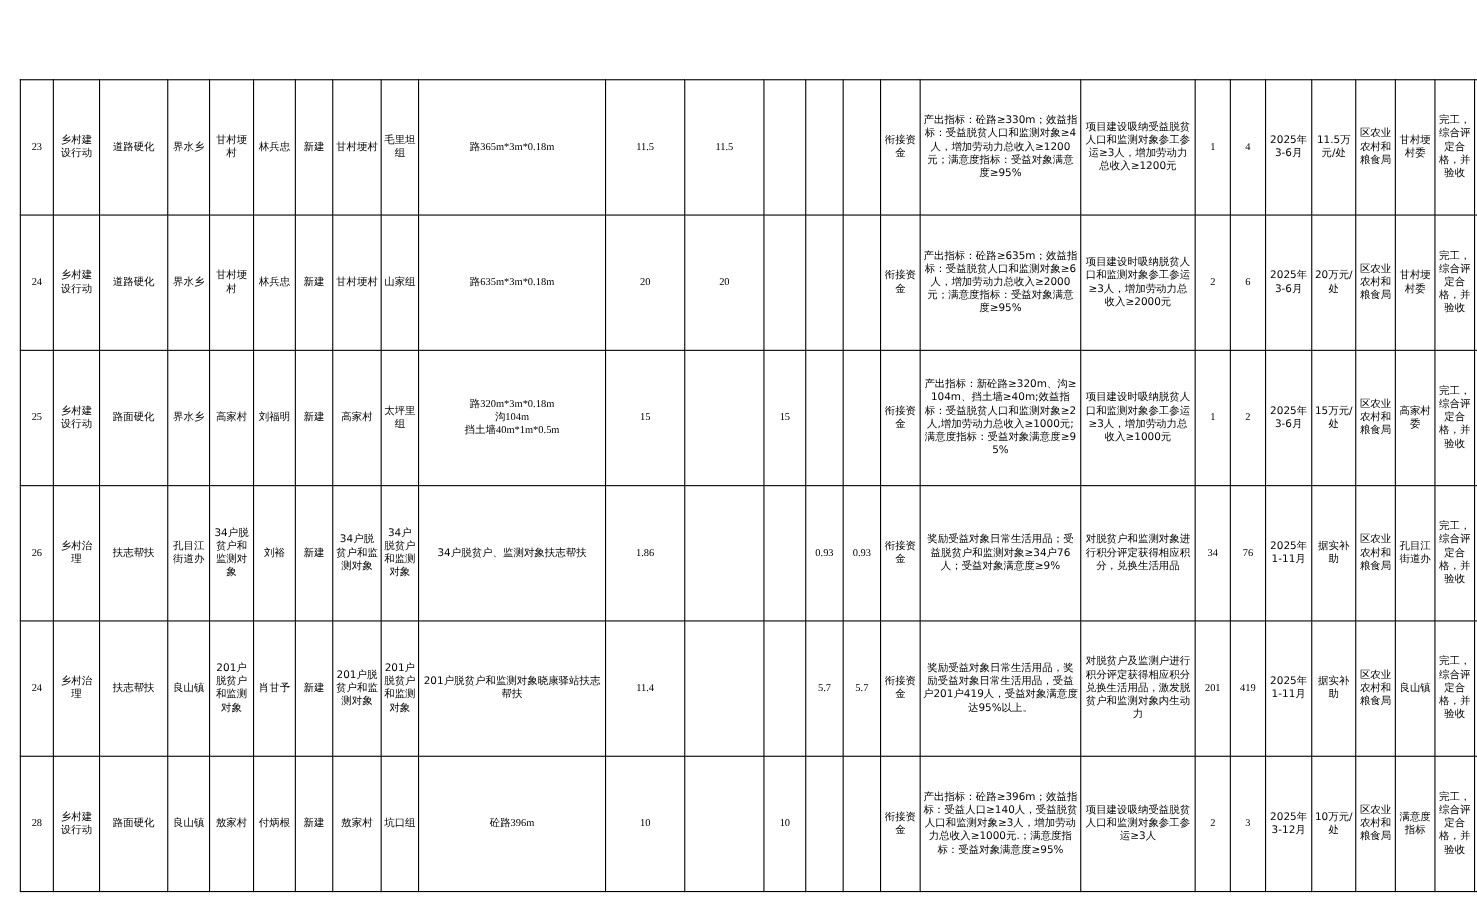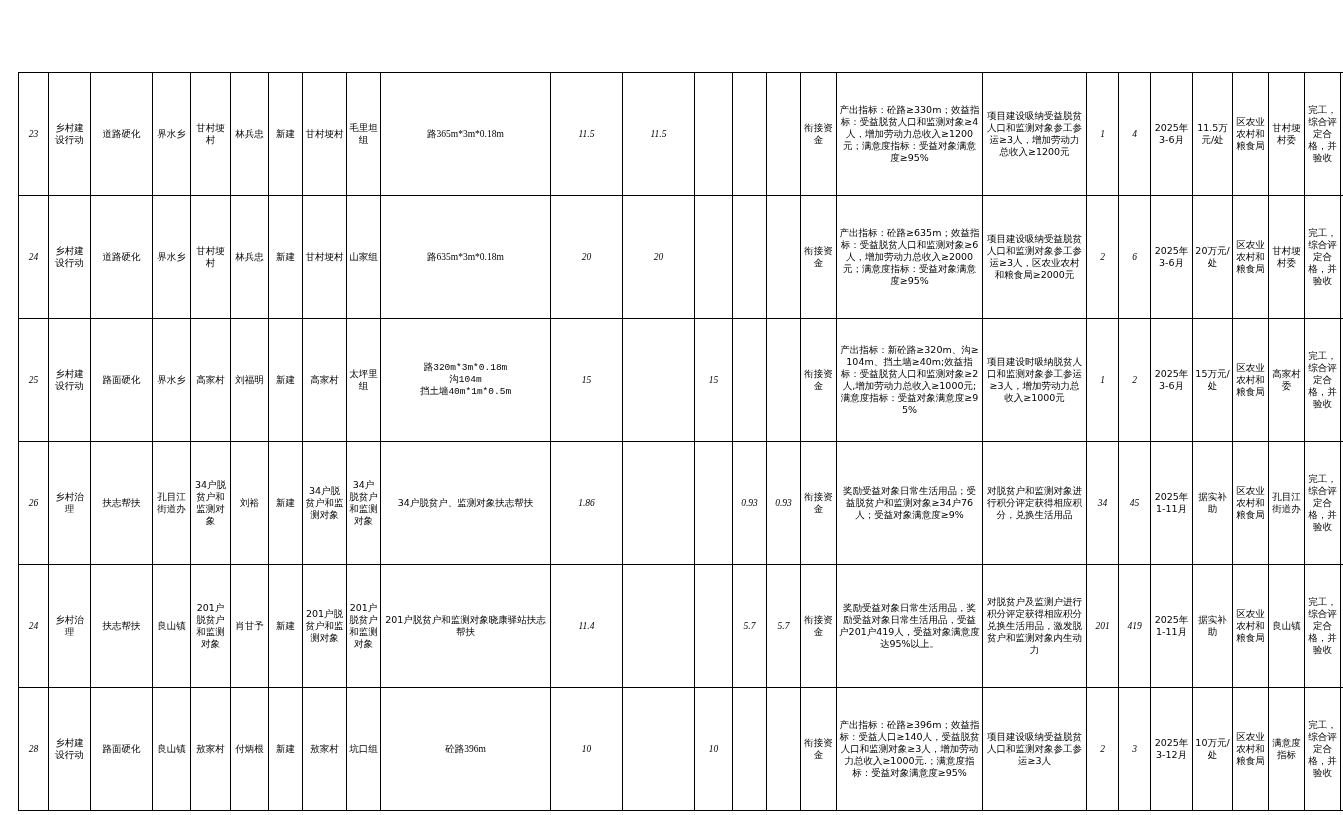--- a/index.html
+++ b/index.html
@@ -44,21 +44,20 @@
     padding: 3px 4px;
     line-height: 1.3;
   }
   td.center-wrap {
     text-align: center;
     line-height: 1.3;
   }
   .num {
     font-family: "Liberation Serif", "DejaVu Serif", serif;
     font-size: 10px;
-    font-style: italic;
   }
   .cjk {
     font-family: "DejaVu Sans", "Liberation Sans", sans-serif;
   }
   .mono-ish {
     font-family: "Liberation Serif", "DejaVu Serif", serif;
     font-size: 10px;
   }
   tr.datarow > td {
     height: 118px;
@@ -139,42 +138,42 @@
         <td class="cjk tight">甘村埂村</td>
         <td class="cjk tight">山家组</td>
         <td class="mono-ish center-wrap">路635m*3m*0.18m</td>
         <td class="num">20</td>
         <td class="num">20</td>
         <td class="num"></td>
         <td class="num"></td>
         <td class="num"></td>
         <td class="cjk tight">衔接资金</td>
         <td class="cjk just">产出指标：砼路≥635m；效益指标：受益脱贫人口和监测对象≥6人，增加劳动力总收入≥2000元；满意度指标：受益对象满意度≥95%</td>
-        <td class="cjk just">项目建设吸纳受益脱贫人口和监测对象参工参运≥3人，区农业农村和粮食局≥2000元</td>
+        <td class="cjk just">项目建设时吸纳脱贫人口和监测对象参工参运≥3人，增加劳动力总收入≥2000元</td>
         <td class="num">2</td>
         <td class="num">6</td>
         <td class="cjk tight">2025年3-6月</td>
         <td class="cjk tight">20万元/处</td>
         <td class="cjk tight">区农业农村和粮食局</td>
         <td class="cjk tight">甘村埂村委</td>
         <td class="cjk tight">完工，综合评定合格，并验收</td>
         <td class="cjk tight">“十三五”脱贫村</td>
 
       </tr>
       <tr class="datarow">
         <td class="num">25</td>
         <td class="cjk tight">乡村建设行动</td>
         <td class="cjk">路面硬化</td>
         <td class="cjk tight">界水乡</td>
         <td class="cjk tight">高家村</td>
         <td class="cjk tight">刘福明</td>
         <td class="cjk tight">新建</td>
         <td class="cjk tight">高家村</td>
         <td class="cjk tight">太坪里组</td>
-        <td class="mono-ish center-wrap" style="white-space: pre-line; font-family: Liberation Mono, monospace;">路320m*3m*0.18m
+        <td class="mono-ish center-wrap" style="white-space: pre-line;">路320m*3m*0.18m
 沟104m
 挡土墙40m*1m*0.5m</td>
         <td class="num">15</td>
         <td class="num"></td>
         <td class="num">15</td>
         <td class="num"></td>
         <td class="num"></td>
         <td class="cjk tight">衔接资金</td>
         <td class="cjk just">产出指标：新砼路≥320m、沟≥104m、挡土墙≥40m;效益指标：受益脱贫人口和监测对象≥2人,增加劳动力总收入≥1000元;满意度指标：受益对象满意度≥95%</td>
         <td class="cjk just">项目建设时吸纳脱贫人口和监测对象参工参运≥3人，增加劳动力总收入≥1000元</td>
@@ -201,21 +200,21 @@
         <td class="cjk center-wrap">34户脱贫户、监测对象扶志帮扶</td>
         <td class="num">1.86</td>
         <td class="num"></td>
         <td class="num"></td>
         <td class="num">0.93</td>
         <td class="num">0.93</td>
         <td class="cjk tight">衔接资金</td>
         <td class="cjk just">奖励受益对象日常生活用品；受益脱贫户和监测对象≥34户76人；受益对象满意度≥9%</td>
         <td class="cjk just">对脱贫户和监测对象进行积分评定获得相应积分，兑换生活用品</td>
         <td class="num">34</td>
-        <td class="num">45</td>
+        <td class="num">76</td>
         <td class="cjk tight">2025年1-11月</td>
         <td class="cjk tight">据实补助</td>
         <td class="cjk tight">区农业农村和粮食局</td>
         <td class="cjk tight">孔目江街道办</td>
         <td class="cjk tight">完工，综合评定合格，并验收</td>
         <td class="cjk tight">乡村治理</td>
 
       </tr>
       <tr class="datarow">
         <td class="num">24</td>

